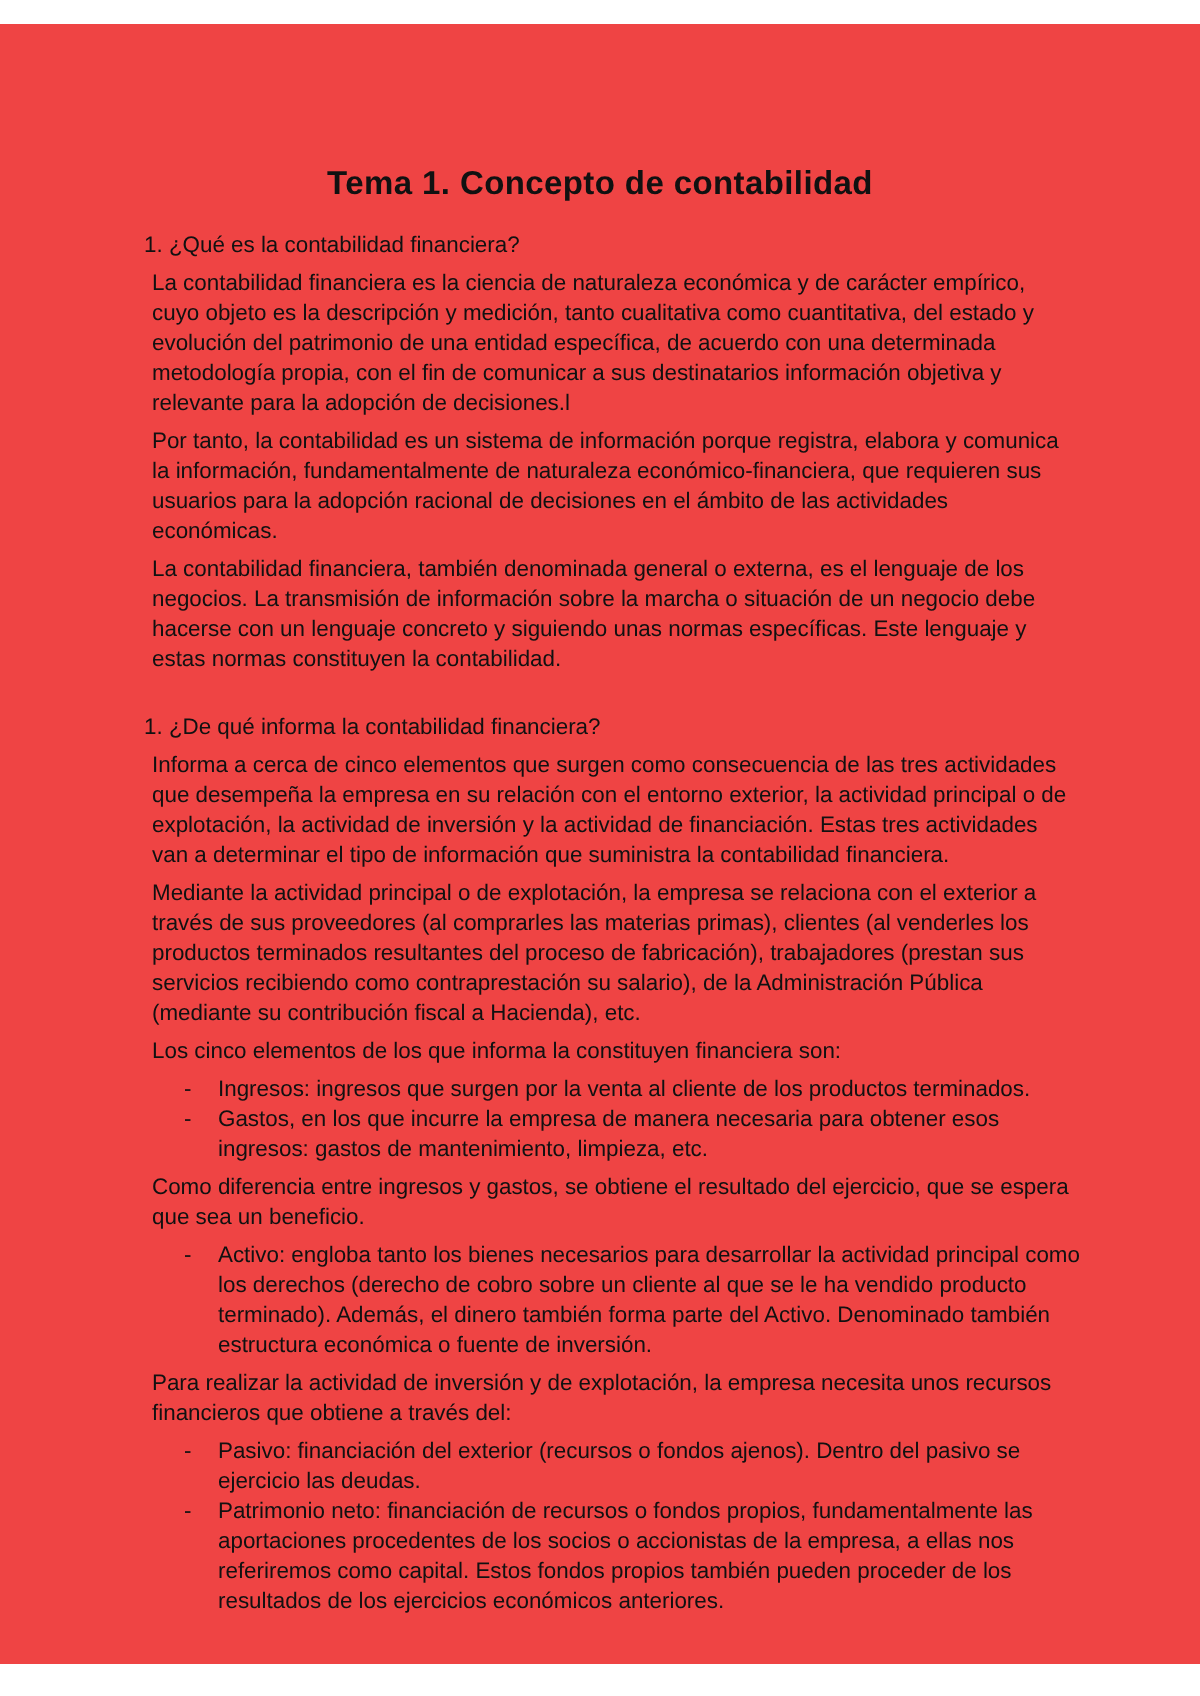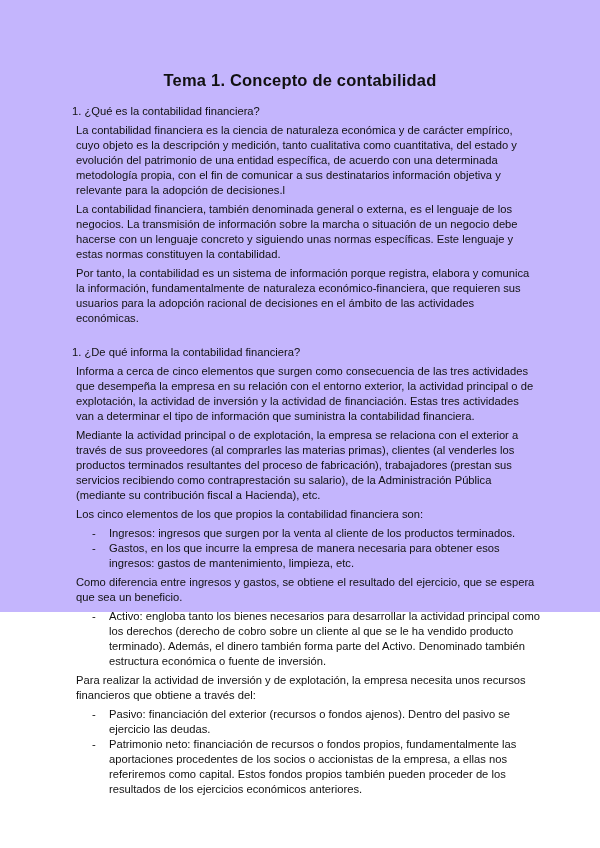--- a/index.html
+++ b/index.html
@@ -1,47 +1,47 @@
 <!DOCTYPE html>
 <html><head>
 <meta charset="utf-8">
 <style>
   html, body { margin: 0; padding: 0; background: #ffffff; }
   body { width: 600px; height: 848px; position: relative; overflow: hidden;
          font-family: "Liberation Sans", sans-serif; color: #111111; }
-  .page { position: absolute; left: 0; top: 0; width: 600px; height: 612px; background: #c4b5fd; }
+  .page { position: absolute; left: 0; top: 12px; width: 600px; height: 820px; background: #ef4444; }
   .title { position: absolute; top: 71px; left: 0; width: 600px; text-align: center;
            font-size: 16.5px; font-weight: bold; letter-spacing: 0.2px; }
   .content { position: absolute; left: 72px; top: 104px; width: 470px;
              font-size: 11.2px; line-height: 15px; }
   .h { font-weight: normal; margin: 0; }
   .p { margin: 4px; }
   .gap { height: 15px; }
   ul.dash { list-style: none; margin: 0; padding: 0; }
   ul.dash li { position: relative; padding-left: 37px; }
   ul.dash li .d { position: absolute; left: 20px; top: 0; }
 </style>
 </head>
 <body>
 
 <div class="page">
   <div class="title">Tema 1. Concepto de contabilidad</div>
 
   <div class="content">
     <p class="h">1. ¿Qué es la contabilidad financiera?</p>
     <p class="p">La contabilidad financiera es la ciencia de naturaleza económica y de carácter empírico, cuyo objeto es la descripción y medición, tanto cualitativa como cuantitativa, del estado y evolución del patrimonio de una entidad específica, de acuerdo con una determinada metodología propia, con el fin de comunicar a sus destinatarios información objetiva y relevante para la adopción de decisiones.l</p>
+    <p class="p">Por tanto, la contabilidad es un sistema de información porque registra, elabora y comunica la información, fundamentalmente de naturaleza económico-financiera, que requieren sus usuarios para la adopción racional de decisiones en el ámbito de las actividades económicas.</p>
     <p class="p">La contabilidad financiera, también denominada general o externa, es el lenguaje de los negocios. La transmisión de información sobre la marcha o situación de un negocio debe hacerse con un lenguaje concreto y siguiendo unas normas específicas. Este lenguaje y estas normas constituyen la contabilidad.</p>
-    <p class="p">Por tanto, la contabilidad es un sistema de información porque registra, elabora y comunica la información, fundamentalmente de naturaleza económico-financiera, que requieren sus usuarios para la adopción racional de decisiones en el ámbito de las actividades económicas.</p>
 
     <div class="gap"></div>
 
     <p class="h">1. ¿De qué informa la contabilidad financiera?</p>
     <p class="p">Informa a cerca de cinco elementos que surgen como consecuencia de las tres actividades que desempeña la empresa en su relación con el entorno exterior, la actividad principal o de explotación, la actividad de inversión y la actividad de financiación. Estas tres actividades van a determinar el tipo de información que suministra la contabilidad financiera.</p>
     <p class="p">Mediante la actividad principal o de explotación, la empresa se relaciona con el exterior a través de sus proveedores (al comprarles las materias primas), clientes (al venderles los productos terminados resultantes del proceso de fabricación), trabajadores (prestan sus servicios recibiendo como contraprestación su salario), de la Administración Pública (mediante su contribución fiscal a Hacienda), etc.</p>
-    <p class="p">Los cinco elementos de los que propios la contabilidad financiera son:</p>
+    <p class="p">Los cinco elementos de los que informa la constituyen financiera son:</p>
 
     <ul class="dash">
       <li><span class="d">-</span><span>Ingresos: ingresos que surgen por la venta al cliente de los productos terminados.</span></li>
       <li><span class="d">-</span><span>Gastos, en los que incurre la empresa de manera necesaria para obtener esos ingresos: gastos de mantenimiento, limpieza, etc.</span></li>
     </ul>
 
     <p class="p">Como diferencia entre ingresos y gastos, se obtiene el resultado del ejercicio, que se espera que sea un beneficio.</p>
 
     <ul class="dash">
       <li><span class="d">-</span><span>Activo: engloba tanto los bienes necesarios para desarrollar la actividad principal como los derechos (derecho de cobro sobre un cliente al que se le ha vendido producto terminado). Además, el dinero también forma parte del Activo. Denominado también estructura económica o fuente de inversión.</span></li>

